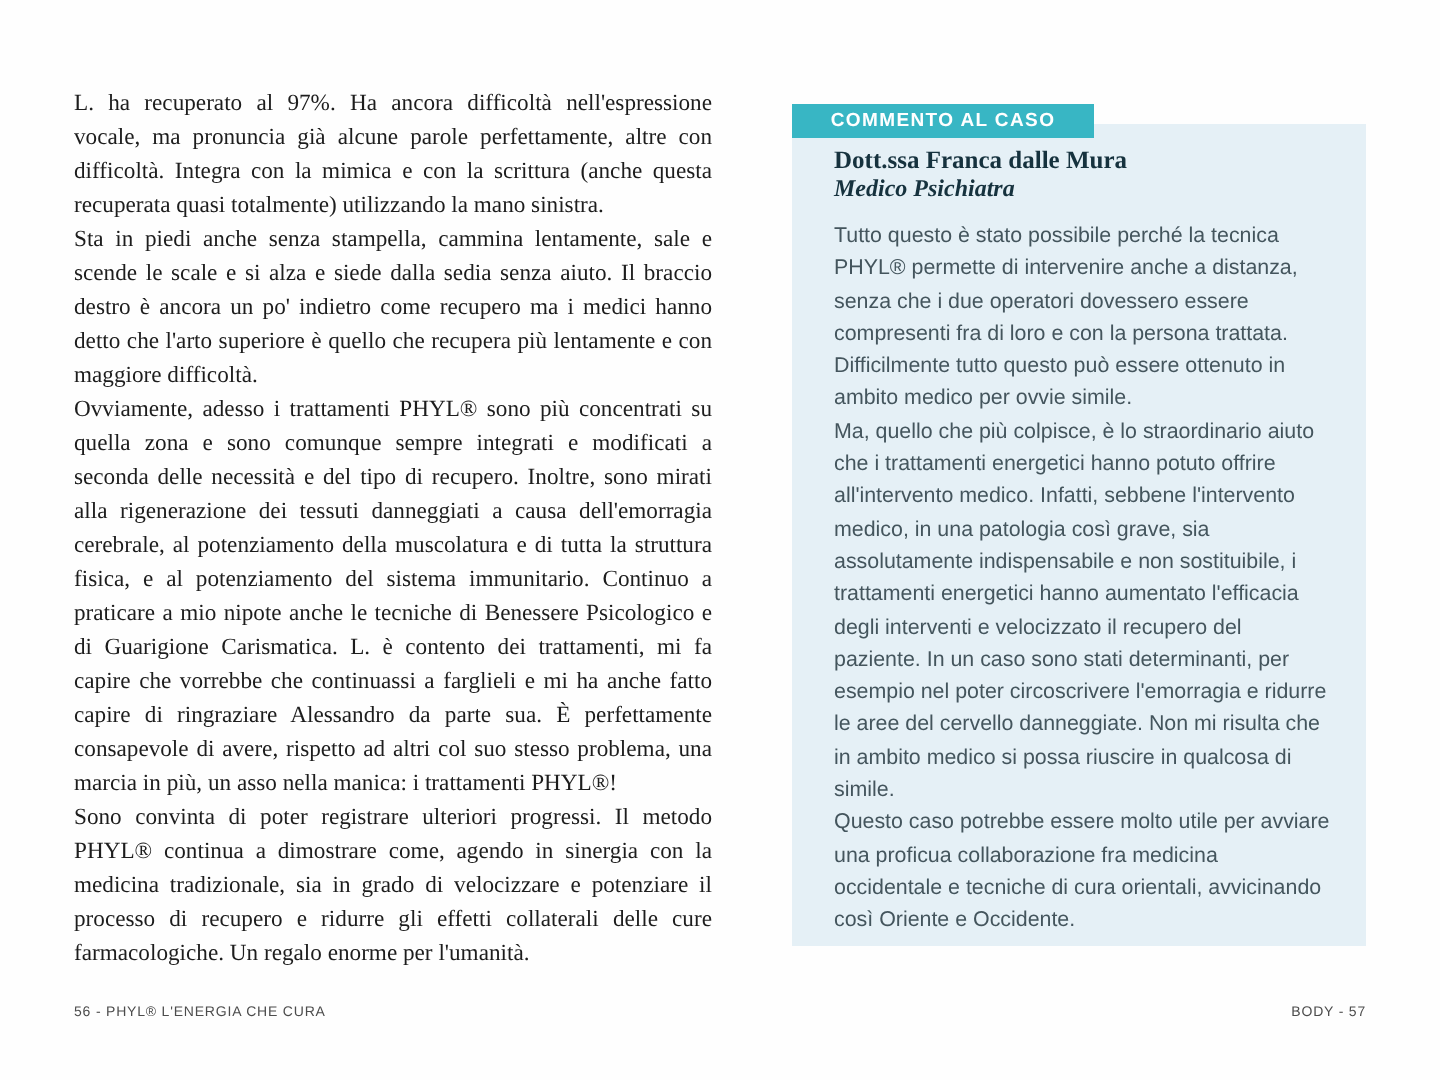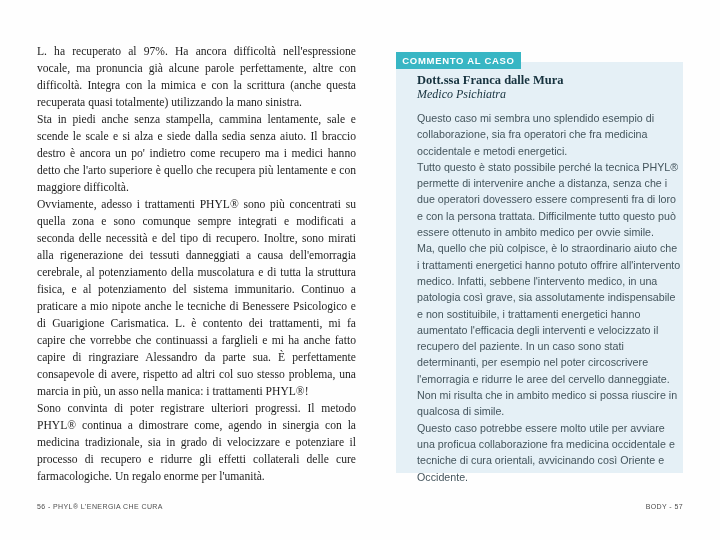--- a/index.html
+++ b/index.html
@@ -16,37 +16,37 @@
     color:#1d1d1d;font-size:11.6px;line-height:17px;
     text-align:justify;text-justify:inter-word;
   }
   .left-col p{margin:0;}
 
   
   .comment-box{
     position:absolute;left:396px;top:62px;width:287px;height:411px;
     background:var(--box-bg,#e5f0f6);
     box-sizing:border-box;
-    padding:11px 2px 0 21px;
+    padding:11px 18px 0 21px;
   }
   .comment-header{
-    position:absolute;left:396px;top:52px;width:125px;height:17px;
+    position:absolute;left:396px;top:52px;width:151px;height:17px;
     background:var(--accent,#38b6c4);
     color:#ffffff;
     font-family:"Liberation Sans", sans-serif;
     font-weight:bold;font-size:9.5px;letter-spacing:0.7px;
     display:flex;align-items:center;justify-content:center;
   }
   .author-name{
     margin:0;font-family:"Liberation Serif", serif;
     font-weight:bold;font-size:12.5px;color:#16323e;line-height:14px;
   }
   .author-role{
     margin:0 0 9px 0;font-family:"Liberation Serif", serif;
-    font-weight:normal;font-style:italic;font-size:12px;color:#16323e;line-height:14px;
+    font-weight:bold;font-style:italic;font-size:12px;color:#16323e;line-height:14px;
   }
   .comment-body p{
     margin:0;
     font-family:"Liberation Sans", sans-serif;
     font-size:10.7px;line-height:16.3px;color:#44555d;
     text-align:left;
   }
 
   
   .footer{
@@ -68,21 +68,20 @@
     <p>L. ha recuperato al 97%. Ha ancora difficoltà nell'espressione vocale, ma pronuncia già alcune parole perfettamente, altre con difficoltà. Integra con la mimica e con la scrittura (anche questa recuperata quasi totalmente) utilizzando la mano sinistra.</p>
     <p>Sta in piedi anche senza stampella, cammina lentamente, sale e scende le scale e si alza e siede dalla sedia senza aiuto. Il braccio destro è ancora un po' indietro come recupero ma i medici hanno detto che l'arto superiore è quello che recupera più lentamente e con maggiore difficoltà.</p>
     <p>Ovviamente, adesso i trattamenti PHYL® sono più concentrati su quella zona e sono comunque sempre integrati e modificati a seconda delle necessità e del tipo di recupero. Inoltre, sono mirati alla rigenerazione dei tessuti danneggiati a causa dell'emorragia cerebrale, al potenziamento della muscolatura e di tutta la struttura fisica, e al potenziamento del sistema immunitario. Continuo a praticare a mio nipote anche le tecniche di Benessere Psicologico e di Guarigione Carismatica. L. è contento dei trattamenti, mi fa capire che vorrebbe che continuassi a farglieli e mi ha anche fatto capire di ringraziare Alessandro da parte sua. È perfettamente consapevole di avere, rispetto ad altri col suo stesso problema, una marcia in più, un asso nella manica: i trattamenti PHYL®!</p>
     <p>Sono convinta di poter registrare ulteriori progressi. Il metodo PHYL® continua a dimostrare come, agendo in sinergia con la medicina tradizionale, sia in grado di velocizzare e potenziare il processo di recupero e ridurre gli effetti collaterali delle cure farmacologiche. Un regalo enorme per l'umanità.</p>
   </div>
 
   <div class="comment-box">
     <p class="author-name">Dott.ssa Franca dalle Mura</p>
     <p class="author-role">Medico Psichiatra</p>
     <div class="comment-body">
-      <p>Questo caso mi sembra uno splendido esempio di collaborazione, sia fra operatori che fra medicina occidentale e metodi energetici.</p>
       <p>Tutto questo è stato possibile perché la tecnica PHYL® permette di intervenire anche a distanza, senza che i due operatori dovessero essere compresenti fra di loro e con la persona trattata. Difficilmente tutto questo può essere ottenuto in ambito medico per ovvie simile.</p>
       <p>Ma, quello che più colpisce, è lo straordinario aiuto che i trattamenti energetici hanno potuto offrire all'intervento medico. Infatti, sebbene l'intervento medico, in una patologia così grave, sia assolutamente indispensabile e non sostituibile, i trattamenti energetici hanno aumentato l'efficacia degli interventi e velocizzato il recupero del paziente. In un caso sono stati determinanti, per esempio nel poter circoscrivere l'emorragia e ridurre le aree del cervello danneggiate. Non mi risulta che in ambito medico si possa riuscire in qualcosa di simile.</p>
       <p>Questo caso potrebbe essere molto utile per avviare una proficua collaborazione fra medicina occidentale e tecniche di cura orientali, avvicinando così Oriente e Occidente.</p>
     </div>
   </div>
   <div class="comment-header">
     <span>COMMENTO AL CASO</span>
   </div>
 
   <div class="footer footer-left">

